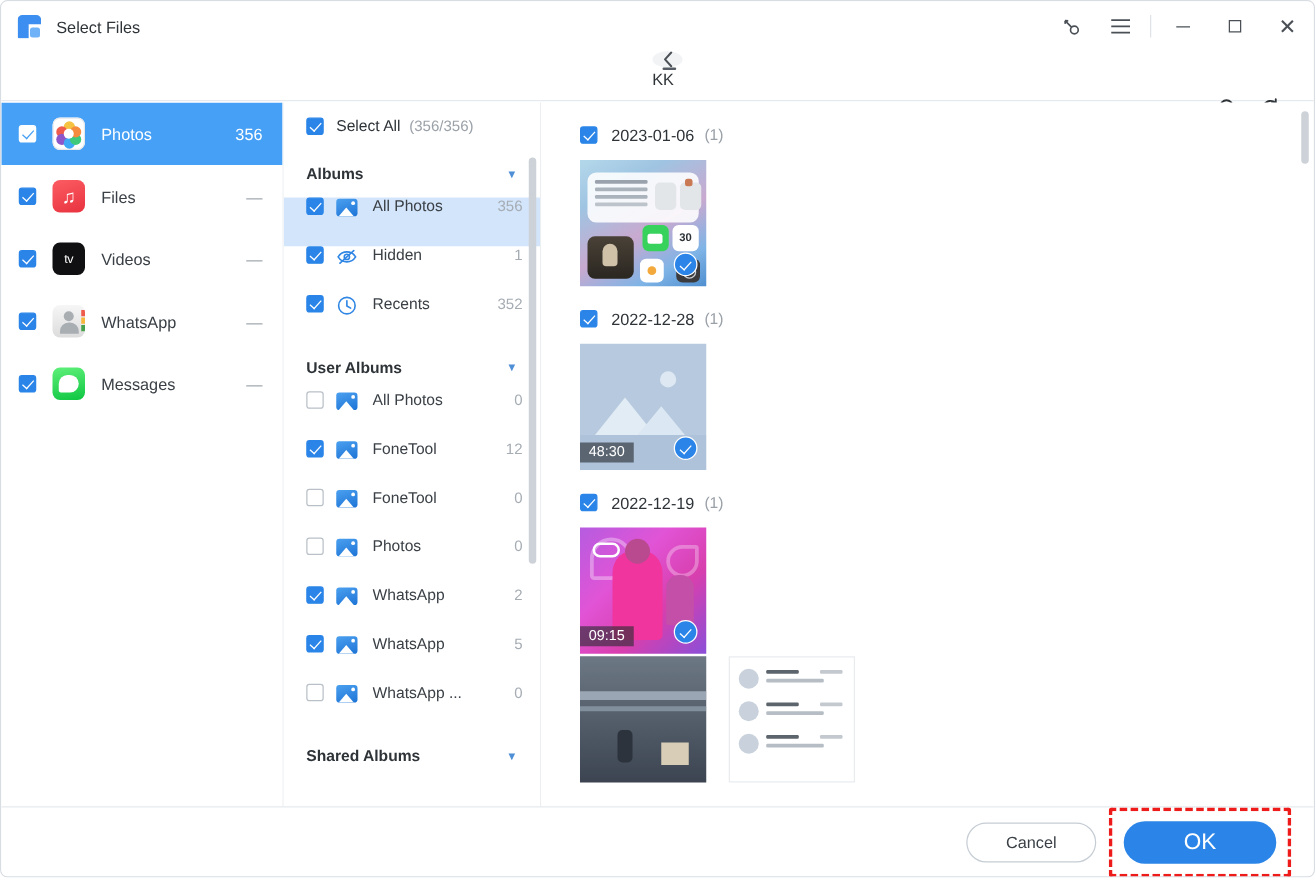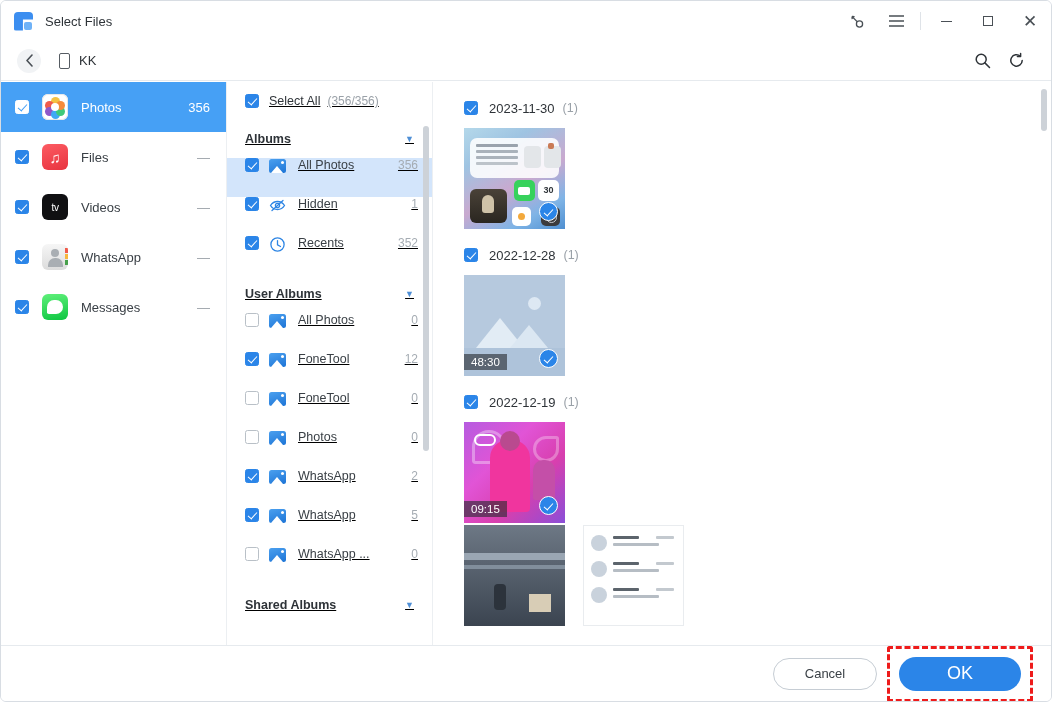--- a/index.html
+++ b/index.html
@@ -68,20 +68,21 @@
   .max-glyph { width: 10px; height: 10px; border: 1.3px solid #4a5056; }
   .close-glyph { font-size: 17px; color: #4a5056; line-height: 1; font-weight: 300; }
 
   
   .navbar {
     position: absolute; top: 40px; left: 0;
     width: 100%; height: 40px;
     display: flex; align-items: center;
     border-bottom: 1px solid #e6eaee;
     background: #ffffff;
+    flex-direction: column;
   }
   .back-circle {
     margin-left: 16px;
     width: 24px; height: 24px;
     border-radius: 50%;
     background: #f1f3f5;
     display: flex; align-items: center; justify-content: center;
     color: #4a5056;
   }
   .dev-icon {
@@ -171,21 +172,20 @@
   .sb-item.active .cb.on { background: #ffffff; border-color: #ffffff; }
   .sb-item.active .cb.on::after { border-color: #46a0f5; }
 
   
   .midcol {
     width: 206px; height: 100%;
     border-right: 1px solid #eceff2;
     background: #ffffff;
     position: relative;
     overflow: hidden;
-    text-decoration: underline;
   }
   .selectall {
     height: 38px;
     display: flex; align-items: center;
     padding-left: 18px;
   }
   .selectall .txt { margin-left: 10px; font-size: 12.5px; color: #2e3338; }
   .selectall .frac { margin-left: 7px; font-size: 12px; color: #9aa1a8; }
   .group-head {
     height: 38px;
@@ -603,21 +603,21 @@
       </div>
 
       <div class="vsb" style="right:3px; top:44px; height:325px;"></div>
     </div>
 
     <div class="grid">
 
       <div class="dgroup">
         <div class="dhead">
           <div class="cb on"></div>
-          <div class="dt">2023-11-30</div>
+          <div class="dt">2023-01-06</div>
           <div class="dc">(1)</div>
         </div>
         <div class="thumbs">
           <div class="thumb tn-ios">
             <div class="widget">
                 <div class="wtx"></div>
                 <div class="wsq1"></div>
                 <div class="wsq2"></div>
                 <div class="wdot"></div>
               </div>

